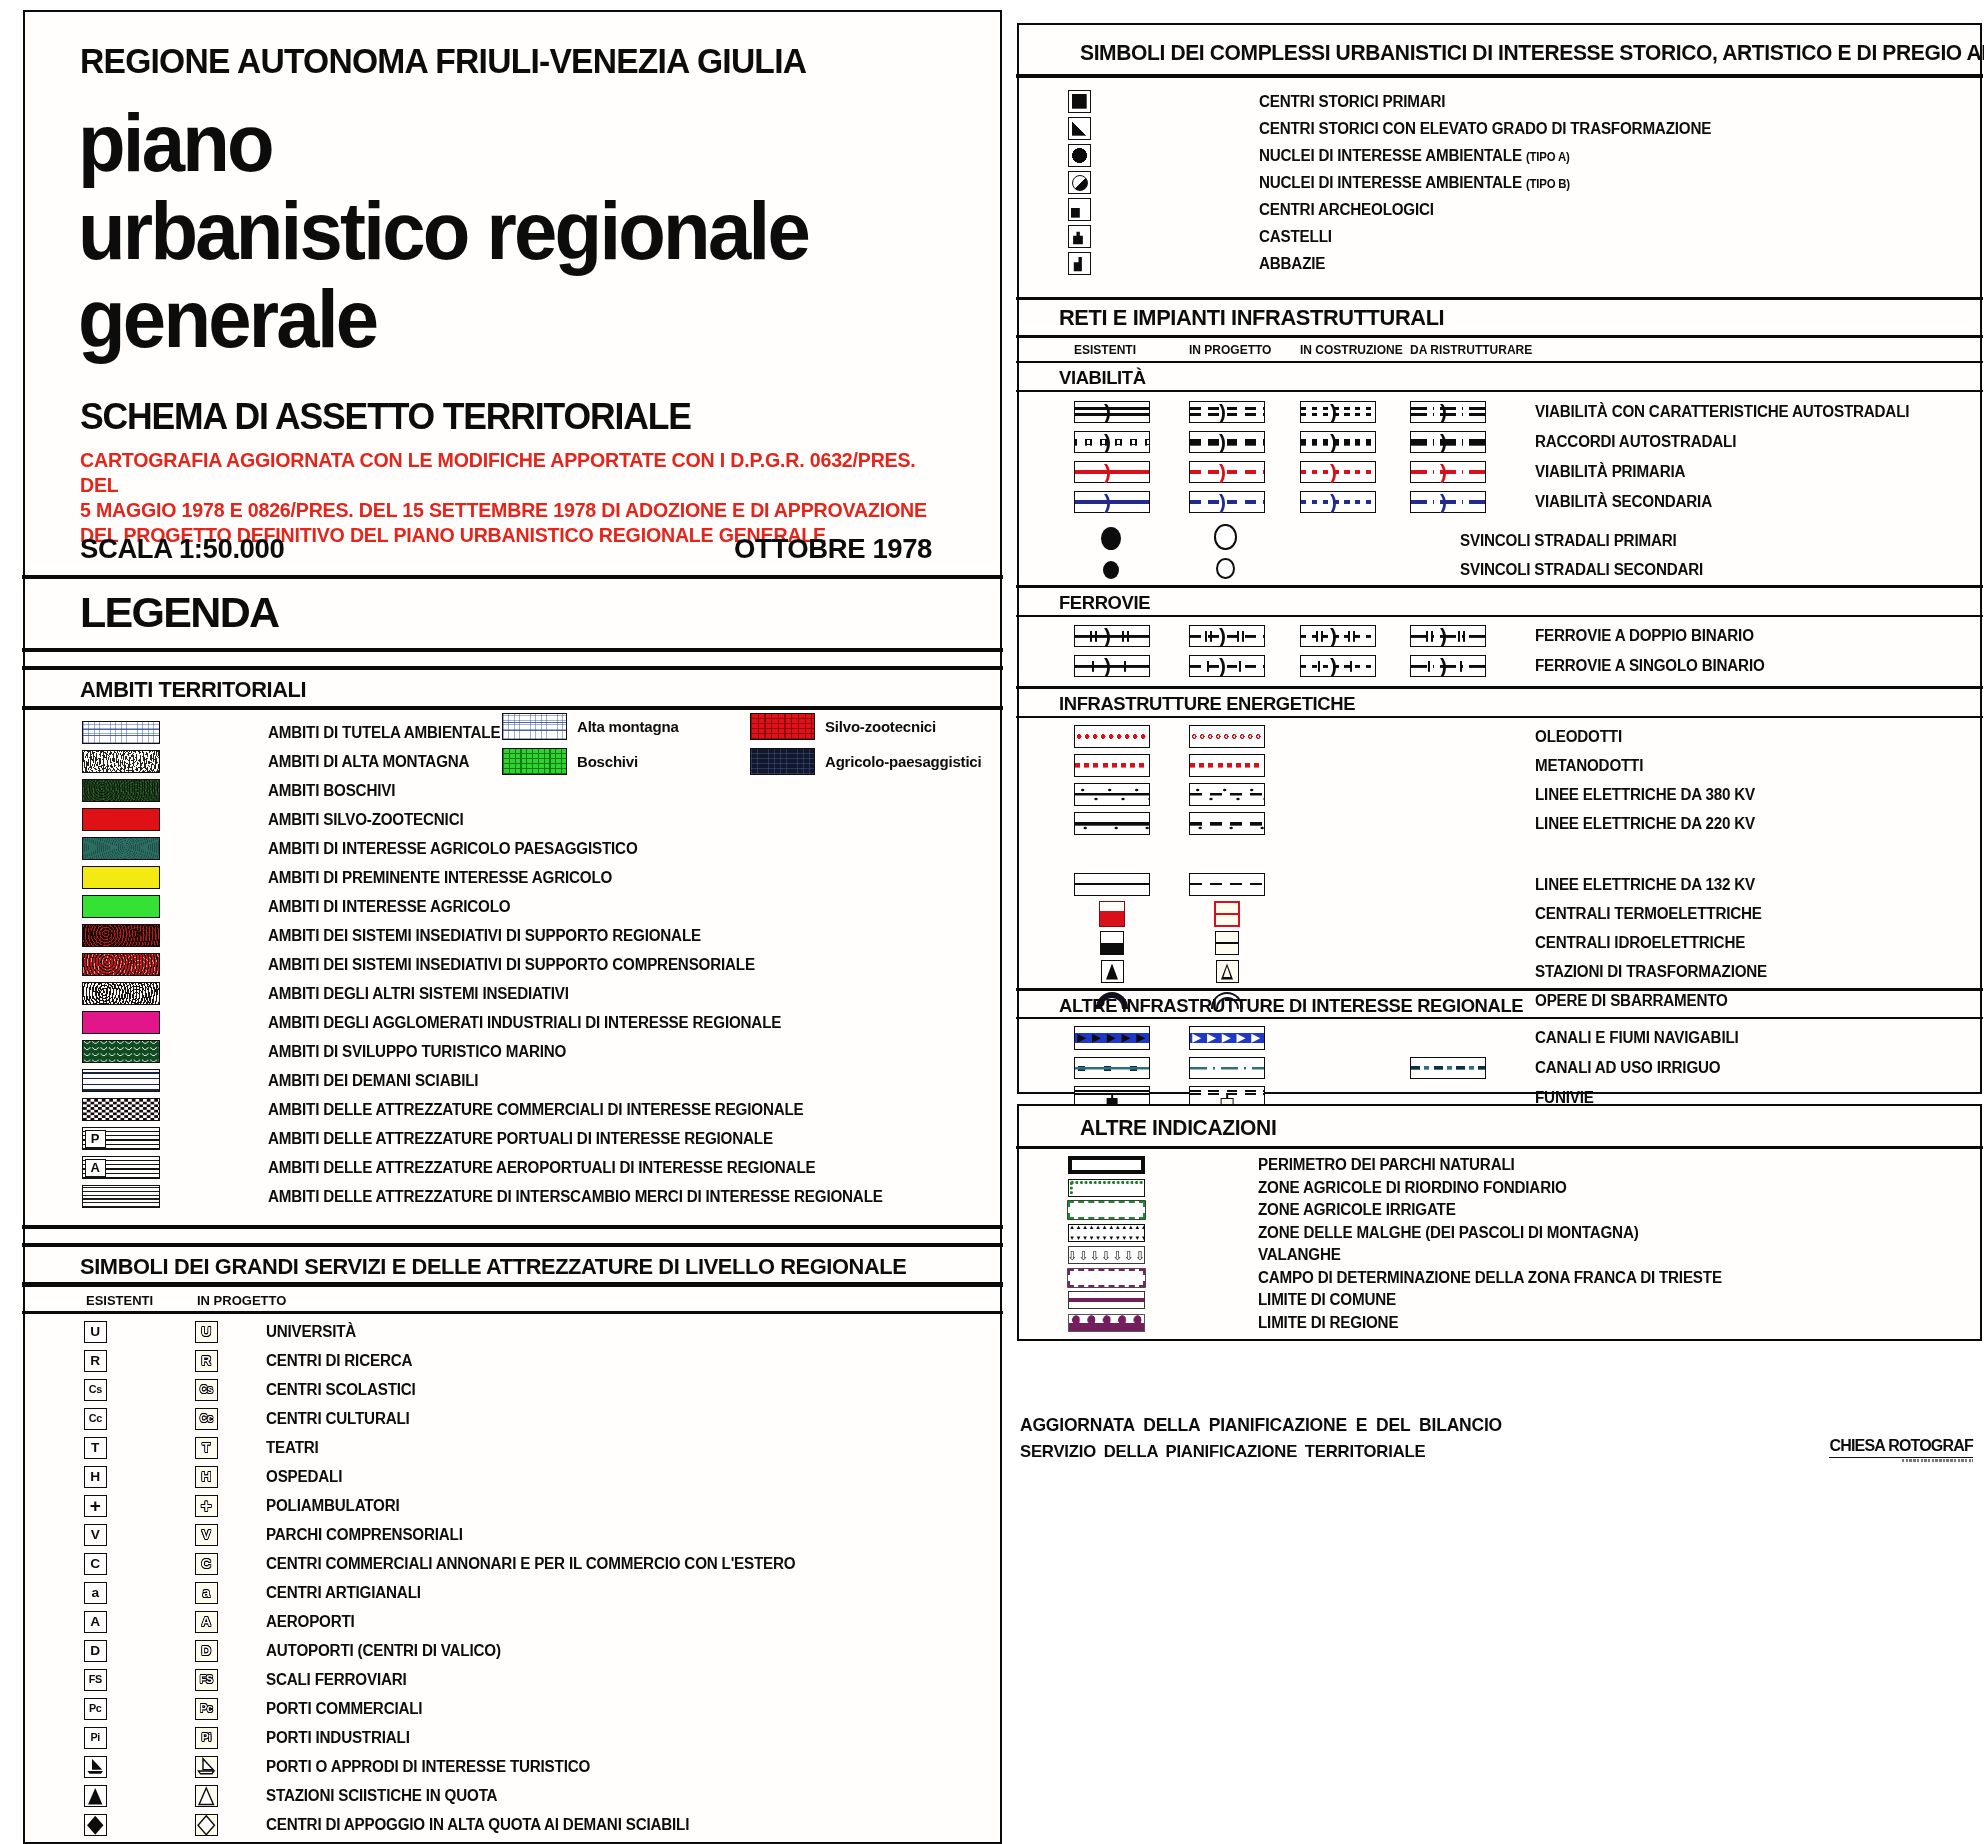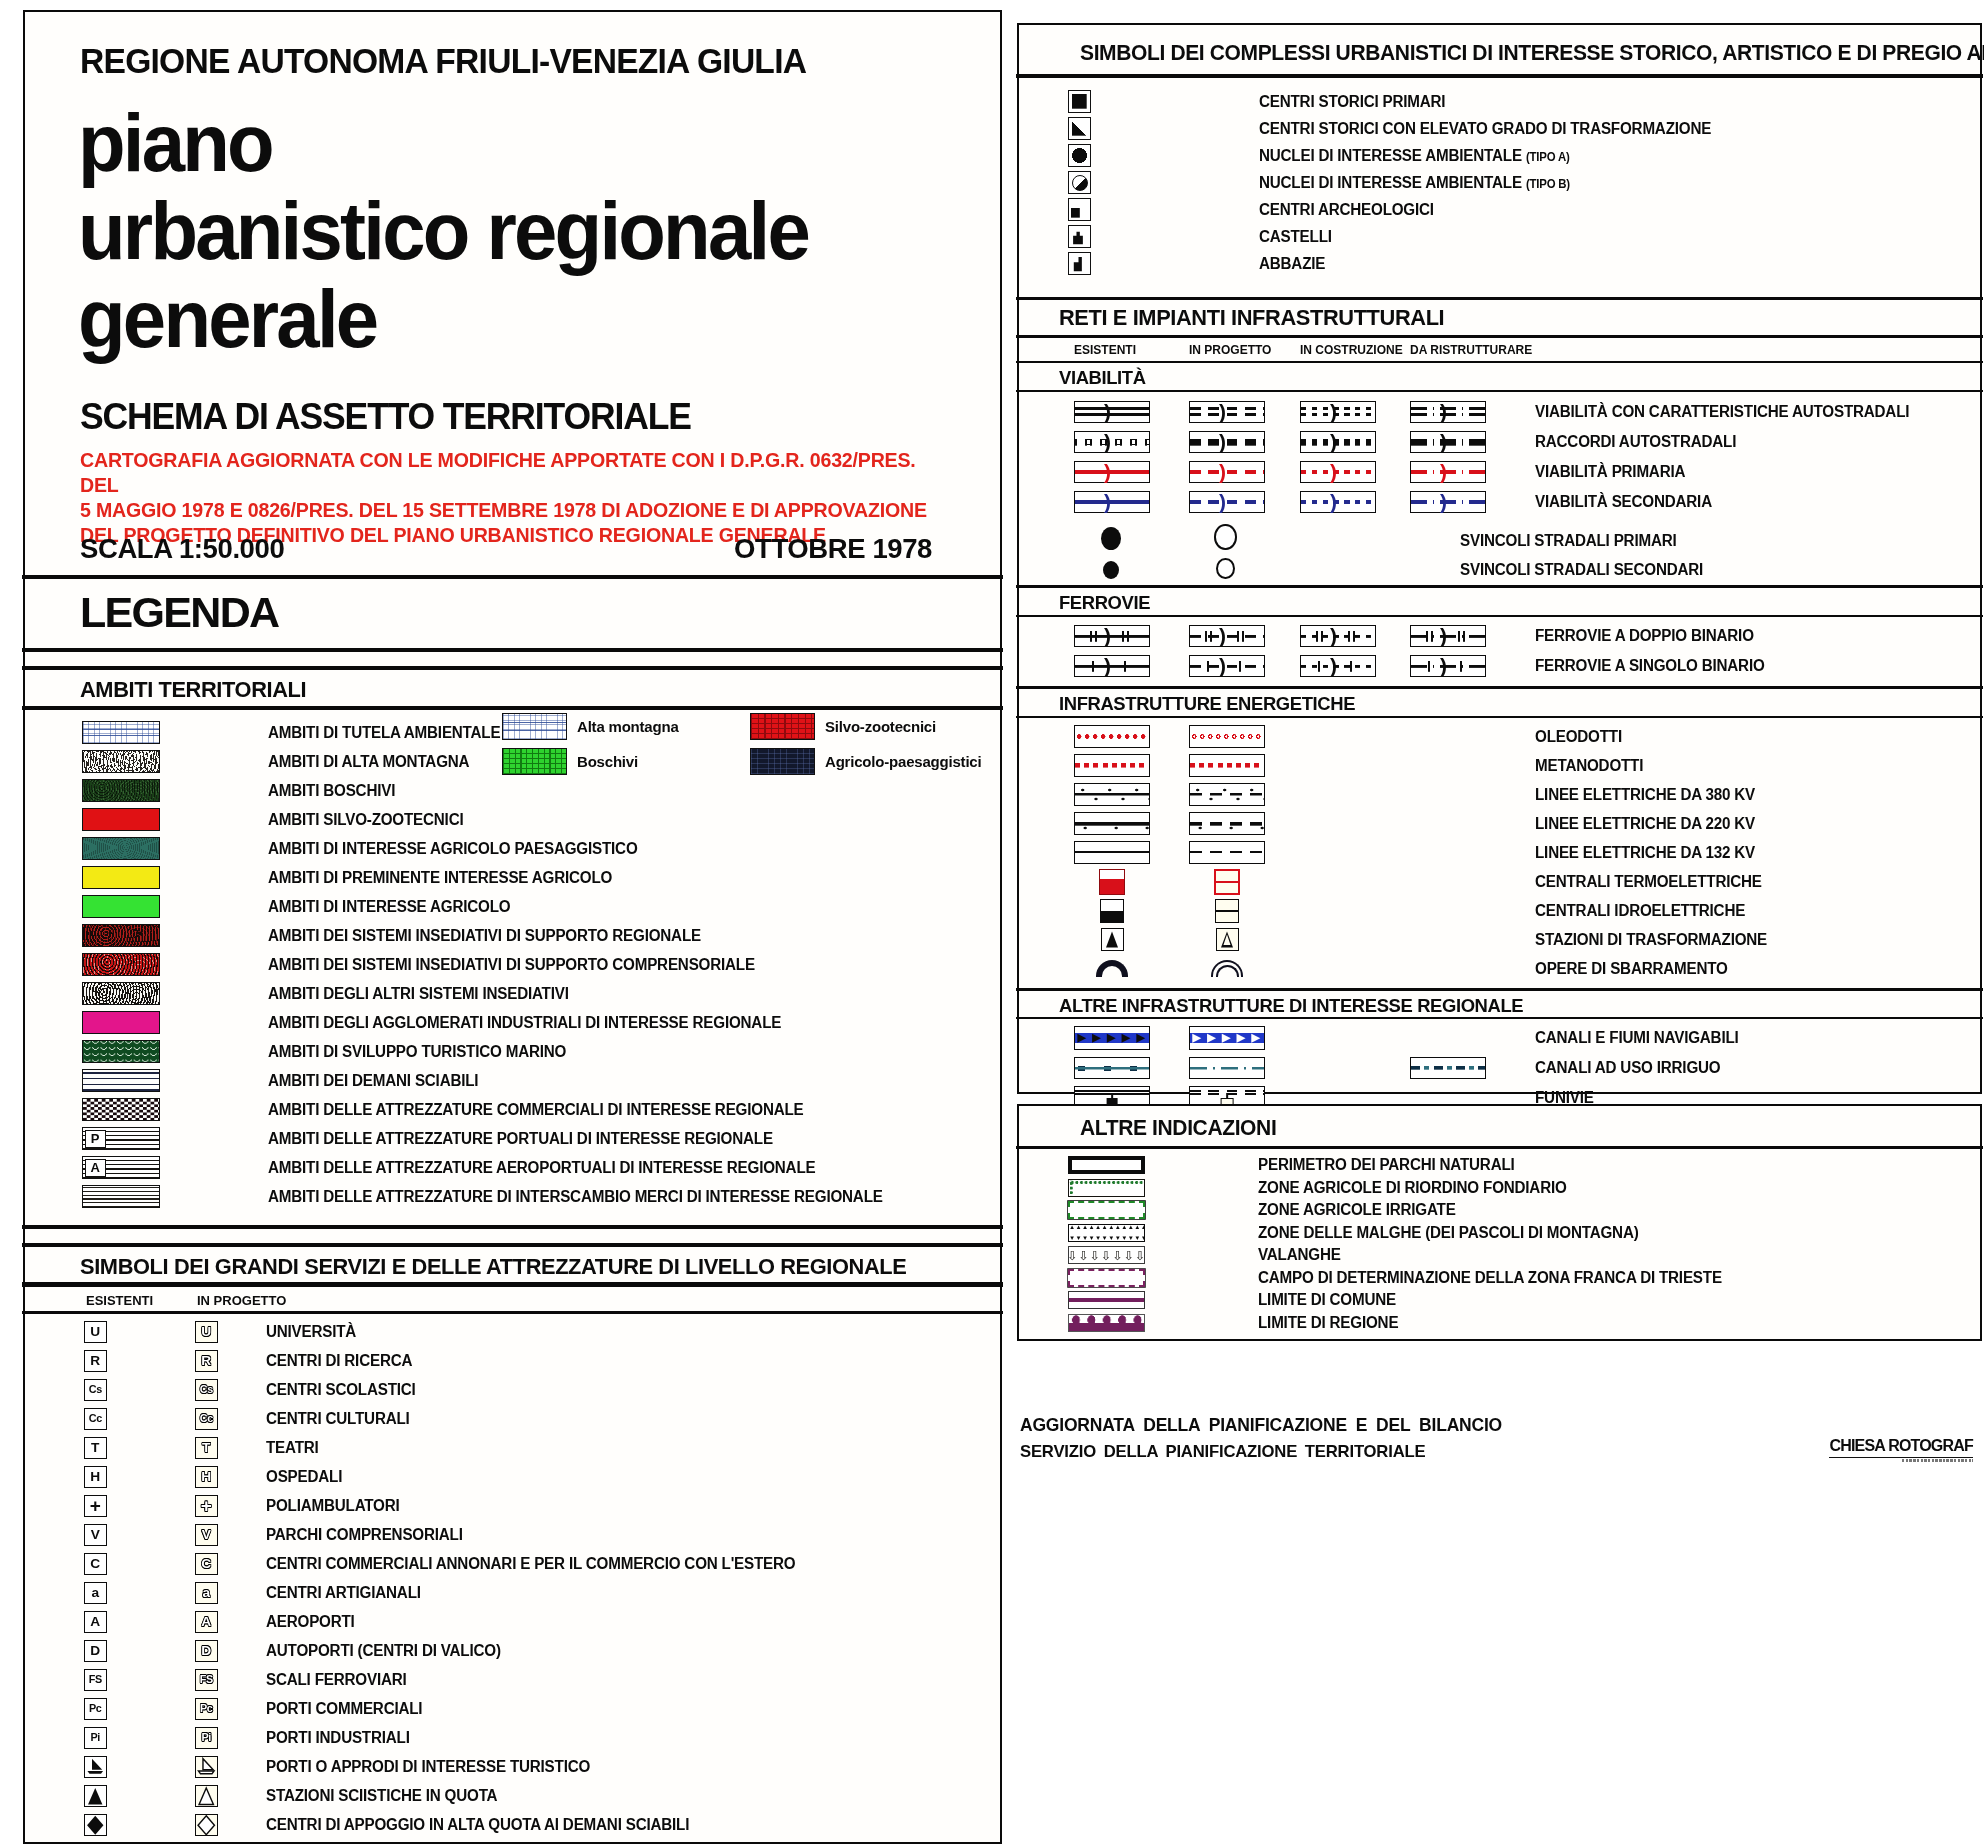--- a/index.html
+++ b/index.html
@@ -774,21 +774,21 @@
       <div class="vrow vrow2" style="height:29px;">
         <div class="ecell ec1">
           <div class="lbox k-220 var-e"></div>
         </div>
         <div class="ecell ec2">
           <div class="lbox k-220 var-p"></div>
         </div>
         <div class="rlabel">LINEE ELETTRICHE DA 220 KV</div>
       </div>
 
-      <div class="vrow vrow2" style="height:29px;">
+      <div class="vrow vrow2" style="height:29px;margin-top:32px;">
         <div class="ecell ec1">
           <div class="lbox k-132 var-e"></div>
         </div>
         <div class="ecell ec2">
           <div class="lbox k-132 var-p"></div>
         </div>
         <div class="rlabel">LINEE ELETTRICHE DA 132 KV</div>
       </div>
 
       <div class="vrow vrow2" style="height:29px;">

